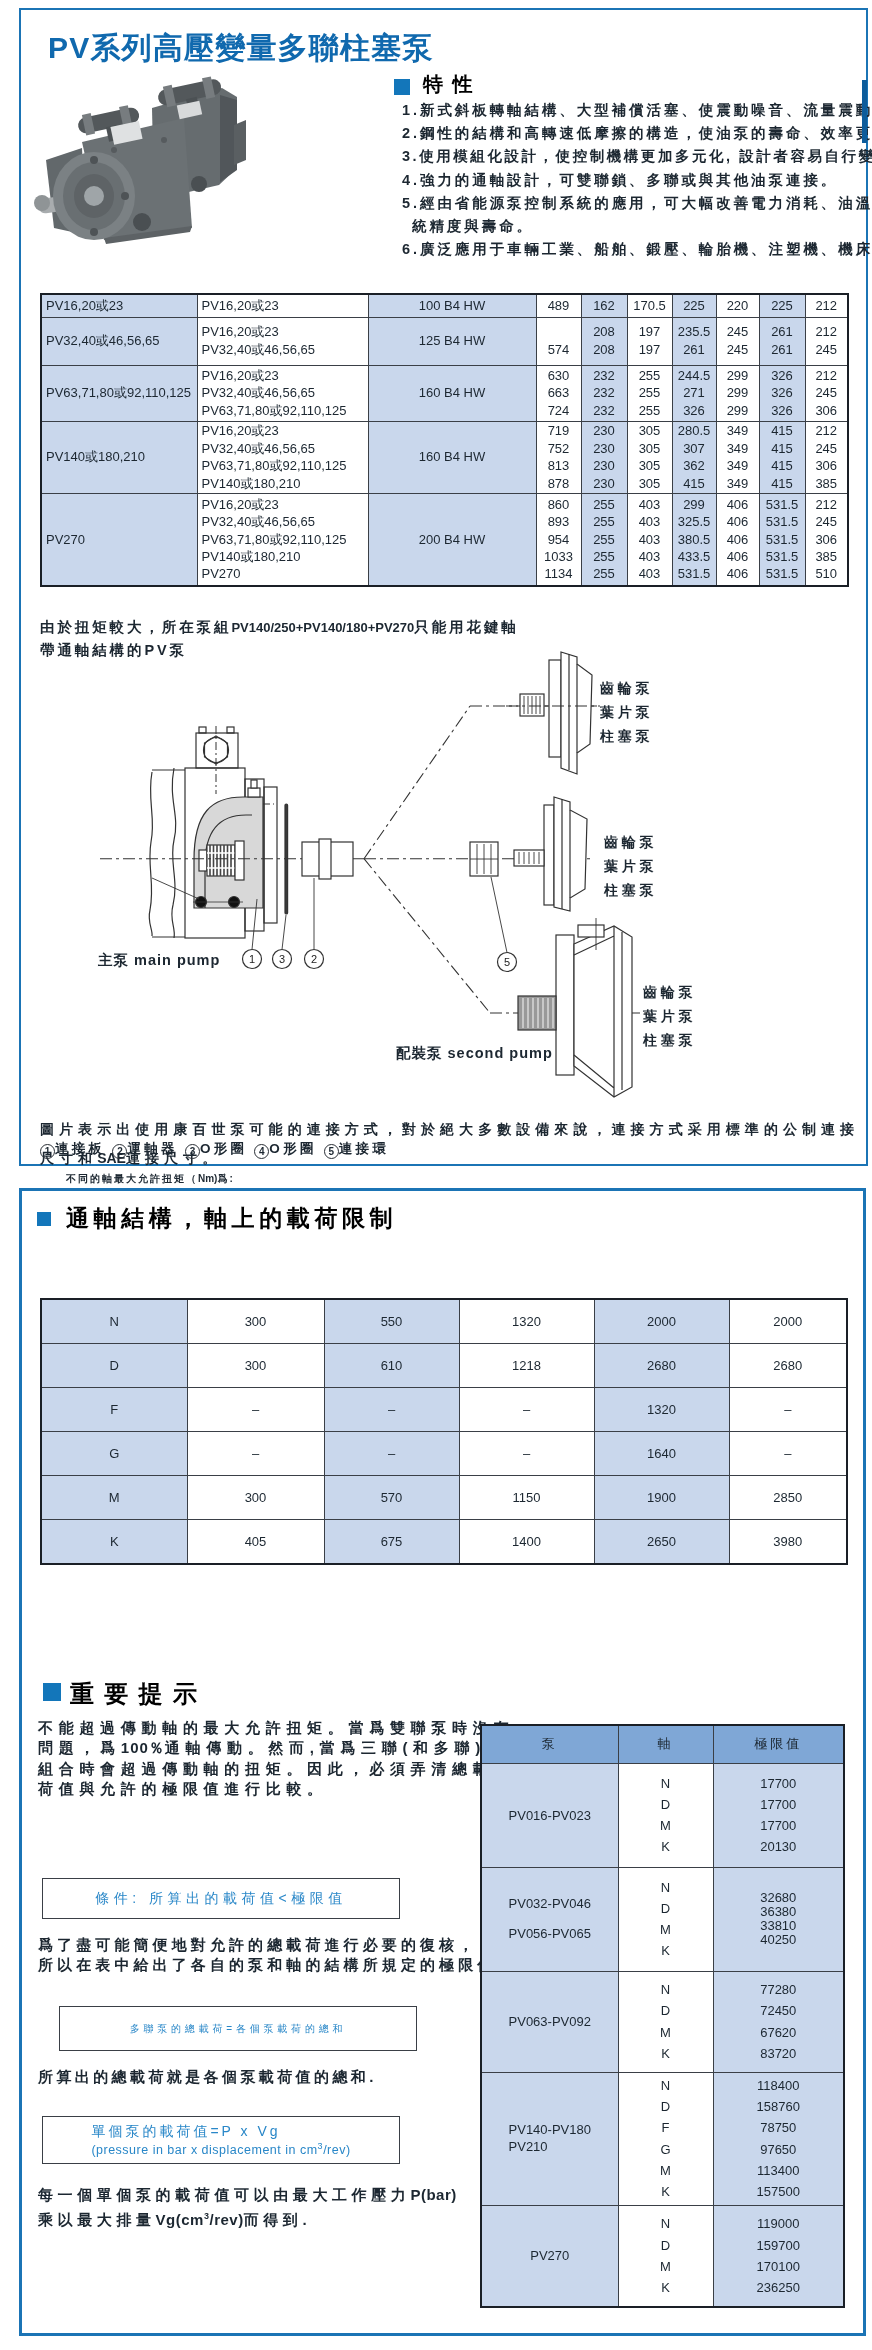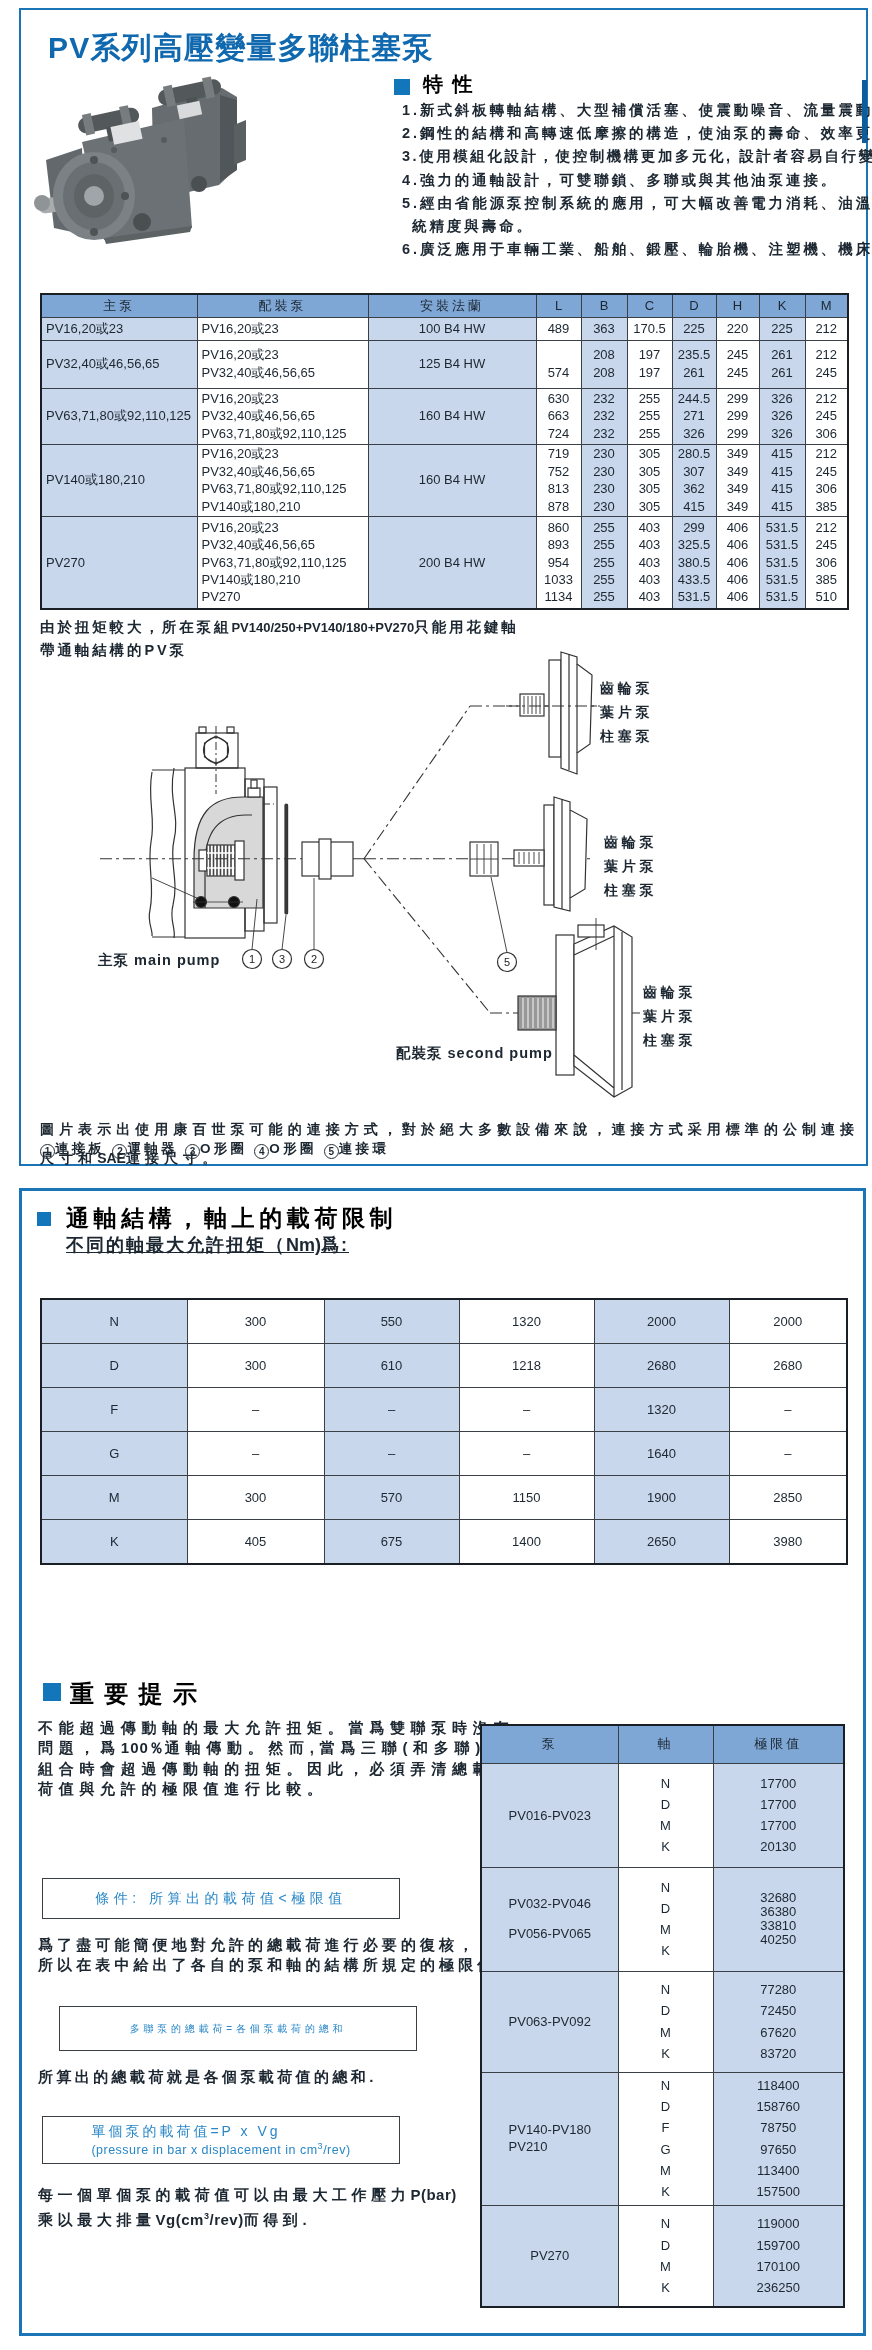--- a/index.html
+++ b/index.html
@@ -44,38 +44,26 @@
       <col style="width:168px">
       <col style="width:45px">
       <col style="width:46px">
       <col style="width:45px">
       <col style="width:44px">
       <col style="width:43px">
       <col style="width:46px">
       <col style="width:43px">
     </colgroup>
 <tbody>
-      <tr style="height:23px">
-        <th class="hd cjk">主泵</th>
-        <th class="hd cjk">配裝泵</th>
-        <th class="hd cjk">安裝法蘭</th>
-        <th class="hd">L</th>
-        <th class="hd">B</th>
-        <th class="hd">C</th>
-        <th class="hd">D</th>
-        <th class="hd">H</th>
-        <th class="hd">K</th>
-        <th class="hd">M</th>
-      </tr>
 <tr style="height:23px;line-height:17px;">
 <td class="lb" style="padding-left:4px">PV16,20或23</td>
 <td style="padding-left:4px">PV16,20或23</td>
 <td class="lb ct">100 B4 HW</td>
 <td class="ct">489</td>
-        <td class="lb ct">363</td>
+        <td class="lb ct">162</td>
         <td class="ct">170.5</td>
         <td class="lb ct">225</td>
         <td class="ct">220</td>
         <td class="lb ct">225</td>
         <td class="ct">212</td>
       </tr>
 <tr style="height:48px;line-height:18px;">
 <td class="lb" style="padding-left:4px">PV32,40或46,56,65</td>
 <td style="padding-left:4px">PV16,20或23<br>PV32,40或46,56,65</td>
 <td class="lb ct">125 B4 HW</td>
@@ -134,21 +122,21 @@
 <div class="abs" style="left:98px;top:951px;font-weight:bold;font-size:14.5px;letter-spacing:1px;">主泵 main pump</div>
 <div class="abs" style="left:396px;top:1044px;font-weight:bold;font-size:14.5px;letter-spacing:1px;">配裝泵 second pump</div>
 
 <div class="abs" style="left:40px;top:1115px;font-weight:bold;font-size:14px;line-height:29px;letter-spacing:5.05px;">圖片表示出使用康百世泵可能的連接方式，對於絕大多數設備來說，連接方式采用標準的公制連接尺寸和<span style="letter-spacing:0">SAE</span>連接尺寸。</div>
 <div id="cap2" class="abs" style="left:40px;top:1140px;font-weight:bold;font-size:13.5px;letter-spacing:3.3px;">
 <span class="cn">1</span>連接板 <span class="cn">2</span>運軸器 <span class="cn">3</span>O形圈 <span class="cn">4</span>O形圈 <span class="cn">5</span>連接環
 </div>
 
 <div class="sq" style="left:37px;top:1212px;width:14px;height:14px;"></div>
 <div class="abs blue" style="left:66px;top:1203px;font-weight:bold;font-size:23px;letter-spacing:4.6px;">通軸結構，軸上的載荷限制</div>
-<div class="abs" style="left:66px;top:1233px;font-weight:bold;font-size:18px;letter-spacing:2.0px;text-decoration:underline;">不同的軸最大允許扭矩（<span style="letter-spacing:0">Nm)</span>爲:</div>
+<div class="abs" style="left:66px;top:1172px;font-weight:bold;font-size:10px;letter-spacing:2.0px;">不同的軸最大允許扭矩（<span style="letter-spacing:0">Nm)</span>爲:</div>
 
 <table style="left:40px;top:1298px;width:808px;border:2px solid #1a1f26;font-size:13px;">
 <colgroup>
       <col style="width:146px">
       <col style="width:137px">
       <col style="width:135px">
       <col style="width:135px">
       <col style="width:135px">
       <col style="width:118px">
     </colgroup>

